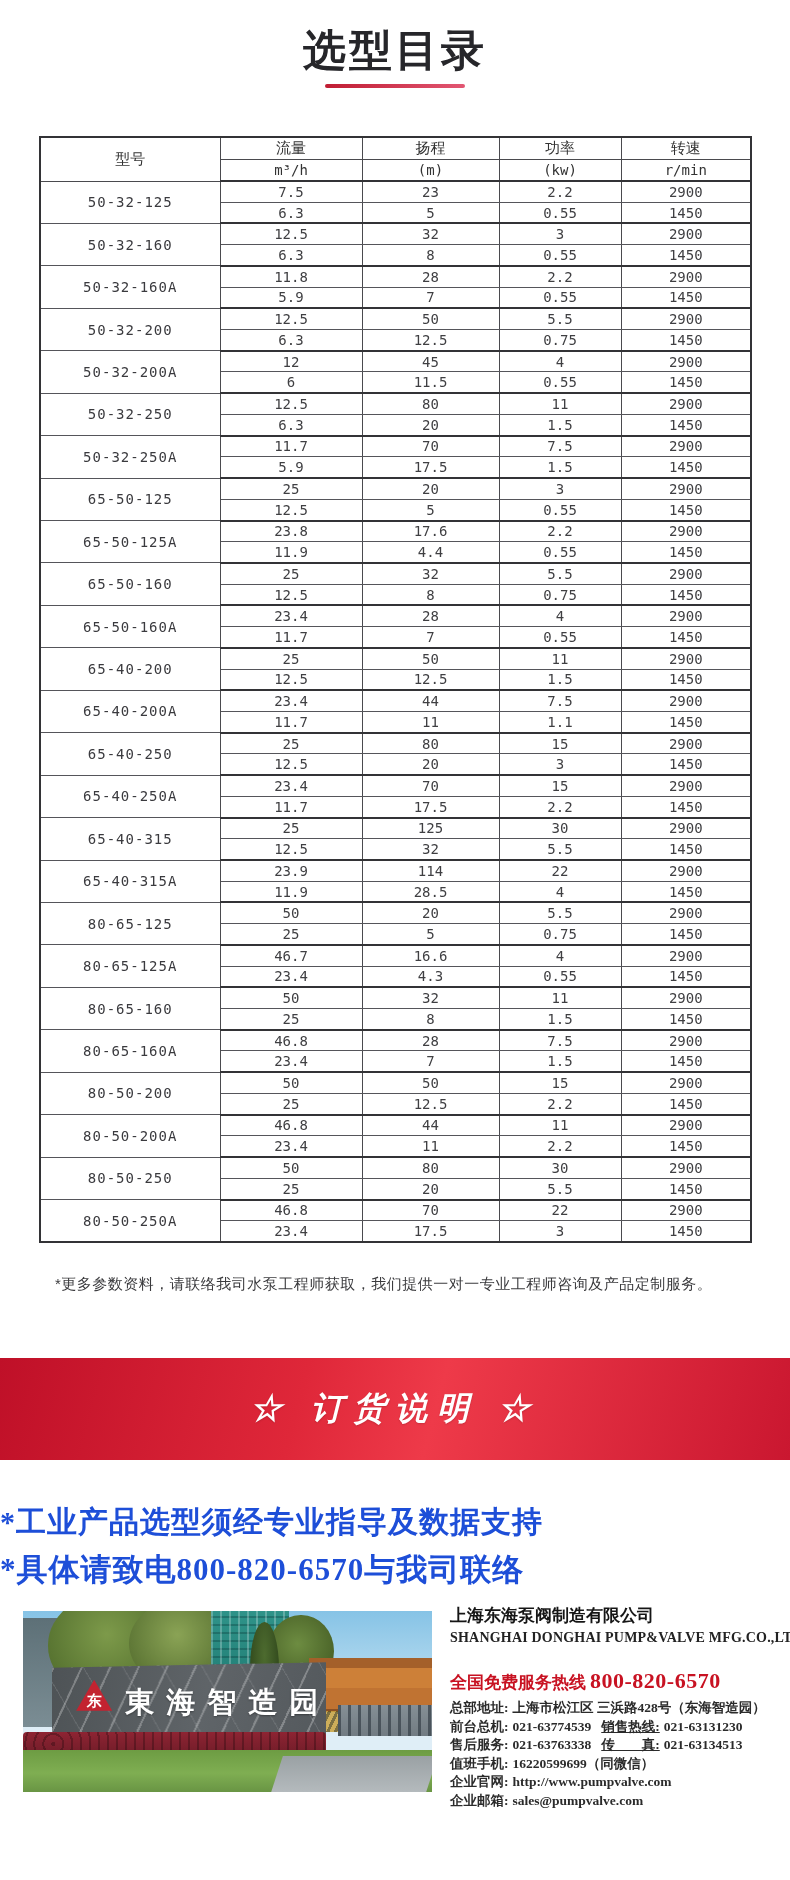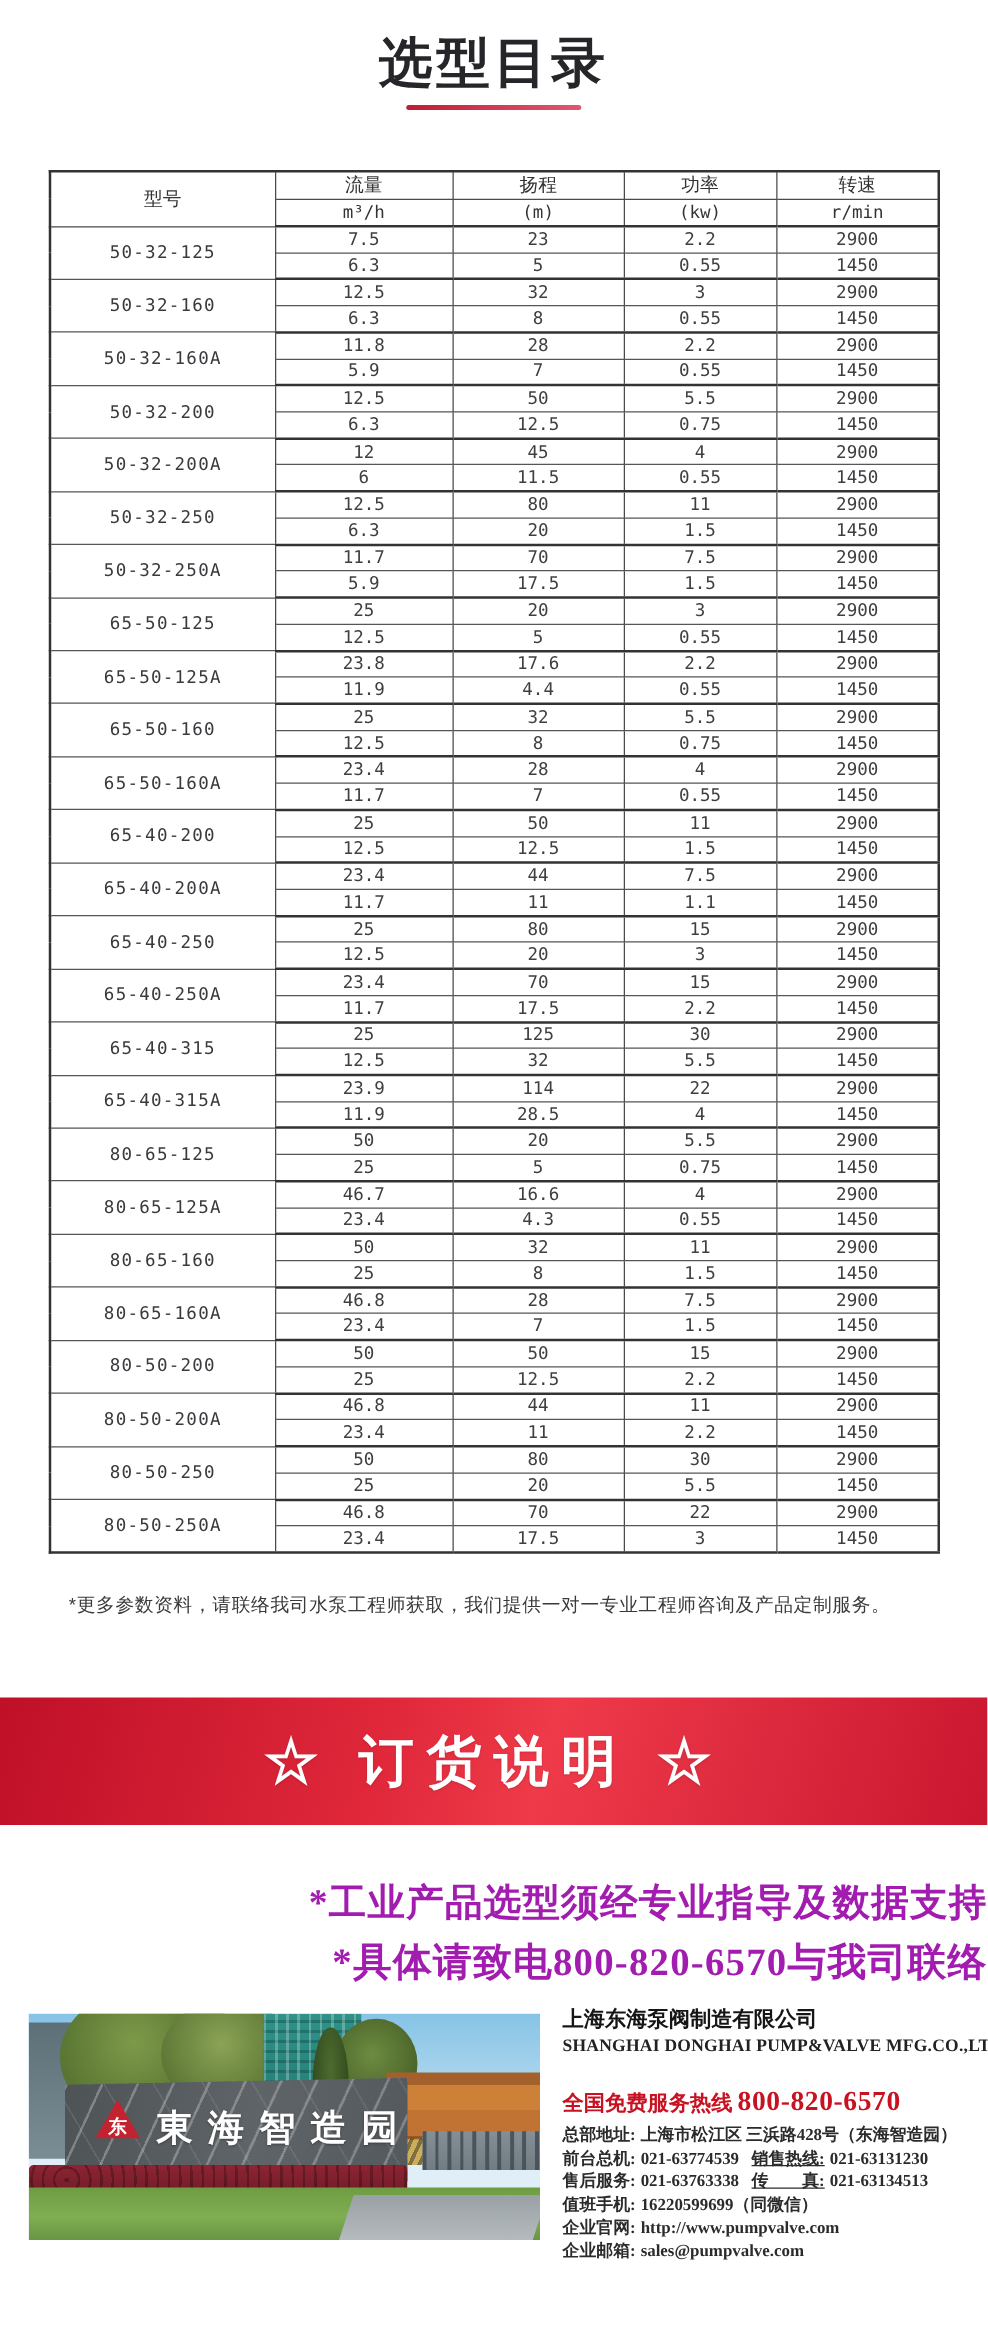--- a/index.html
+++ b/index.html
@@ -51,27 +51,27 @@
     position:absolute;left:55px;top:1275px;width:700px;
     font-size:15px;color:#3a3a3d;letter-spacing:0.5px;
   }
   
   .order-banner{
     position:absolute;left:0;top:1358px;width:790px;height:102px;
     background:linear-gradient(105deg,#bf1028 0%,#df2739 38%,#ee3a49 55%,#ca1730 100%);
     display:flex;align-items:center;justify-content:center;
   }
   .order-banner .banner-text{
-    color:#ffffff;font-size:44px;font-weight:bold;letter-spacing:10px;
-    font-family:"Liberation Sans", sans-serif;text-shadow:0 1px 2px rgba(0,0,0,0.15);
+    color:#ffffff;font-size:32px;font-weight:bold;letter-spacing:10px;
+    font-family:"Liberation Sans", sans-serif;text-shadow:0 1px 2px rgba(0,0,0,0.15);font-style:italic;
   }
   .notice-line{
-    position:absolute;left:0;width:790px;text-align:right;
+    position:absolute;left:0;width:790px;text-align:left;
     font-family:"Liberation Serif","DejaVu Serif",serif;
-    font-weight:bold;color:#a21caf;
+    font-weight:bold;color:#1d4ed8;
   }
   .notice-1{top:1502px;font-size:30px;letter-spacing:1px;}
   .notice-2{top:1549px;font-size:31px;letter-spacing:1px;}
   
   .company-photo{
     position:absolute;left:23px;top:1611px;width:409px;height:181px;overflow:hidden;
     background:linear-gradient(#86c3e6 0%,#b8dcef 40%,#dfeef7 60%);
   }
   .ph{position:absolute;}
   .ph-bldg-glass{

